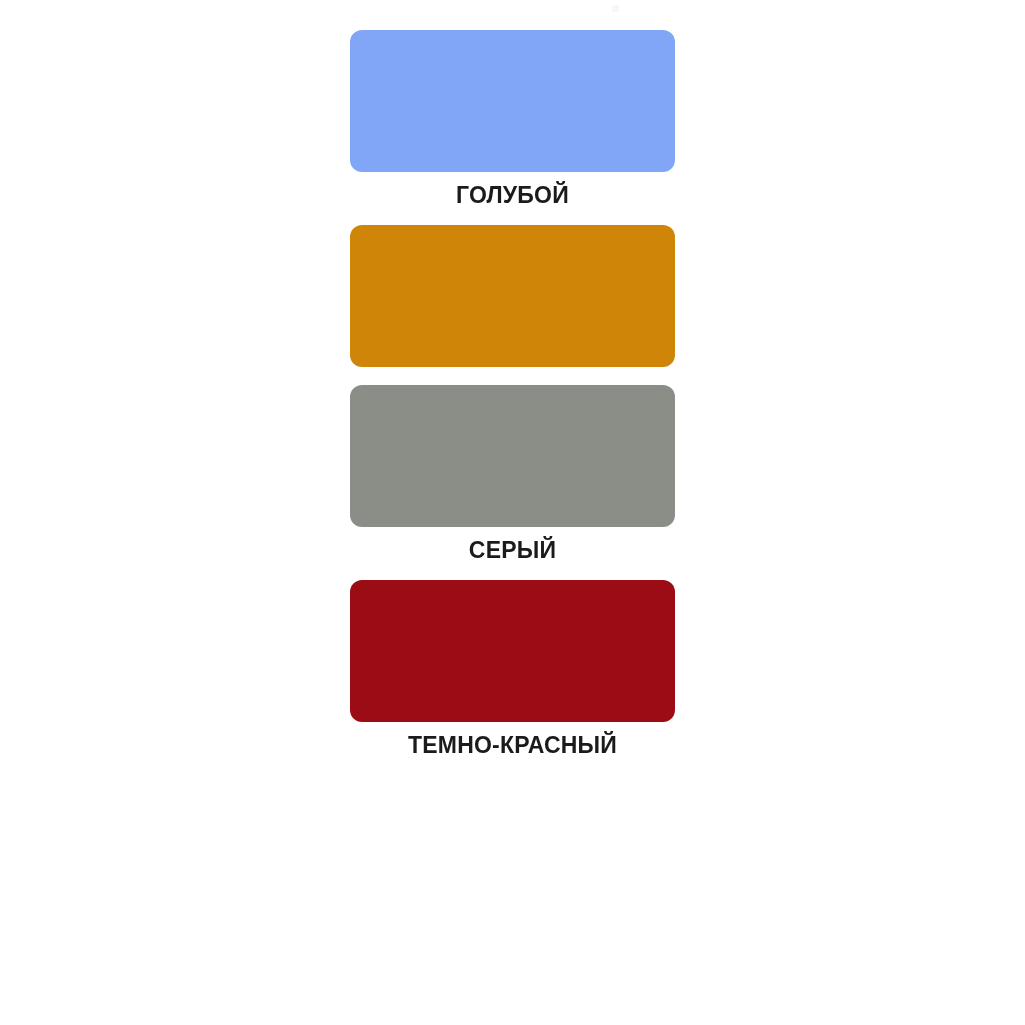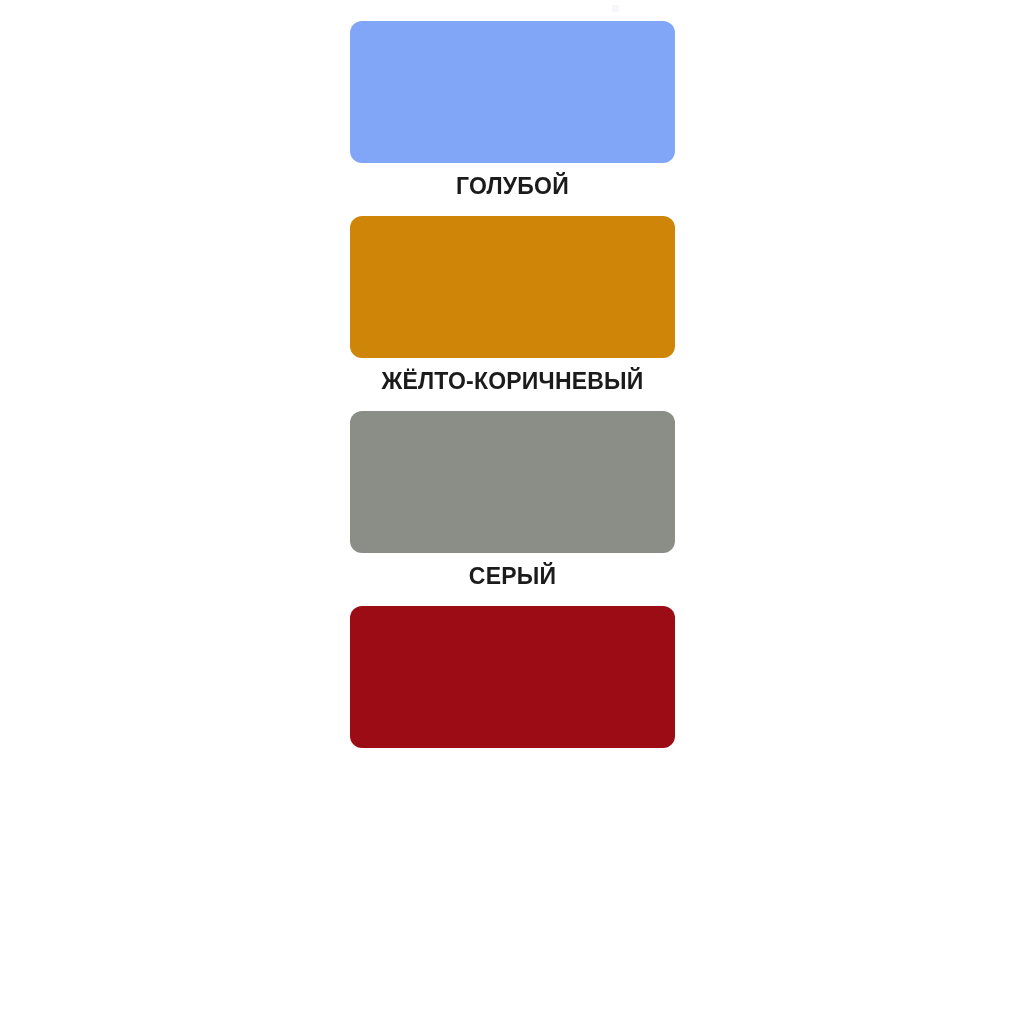--- a/index.html
+++ b/index.html
@@ -15,21 +15,21 @@
     font-family: "Liberation Sans", "DejaVu Sans", sans-serif;
     overflow: hidden;
     position: relative;
   }
 
   .swatch-board {
     position: relative;
     width: 1025px;
     height: 1025px;
     box-sizing: border-box;
-    padding-top: 21px;
+    padding-top: 30px;
     display: flex;
     flex-direction: column;
     align-items: center;
   }
 
   .swatch-item {
     width: 325px;
     display: flex;
     flex-direction: column;
     align-items: center;
@@ -74,26 +74,26 @@
 
   <div class="corner-artifact" style="background: rgb(242, 244, 248);"></div>
 
   <div class="swatch-item">
     <div class="swatch-chip" style="background: rgb(130, 166, 247);"></div>
     <div class="swatch-label">ГОЛУБОЙ</div>
   </div>
 
   <div class="swatch-item">
     <div class="swatch-chip" style="background: rgb(207, 133, 8);"></div>
-    <div class="swatch-label">ЖЁЛТО-КОРИЧНЕВЫЙ</div>
   </div>
 
 
   <div class="swatch-item">
     <div class="swatch-chip" style="background: rgb(138, 142, 134);"></div>
     <div class="swatch-label">СЕРЫЙ</div>
   </div>
 
   <div class="swatch-item">
     <div class="swatch-chip" style="background: rgb(155, 12, 20);"></div>
+    <div class="swatch-label">ТЕМНО-КРАСНЫЙ</div>
   </div>
 
 </div>
 
 </body></html>

